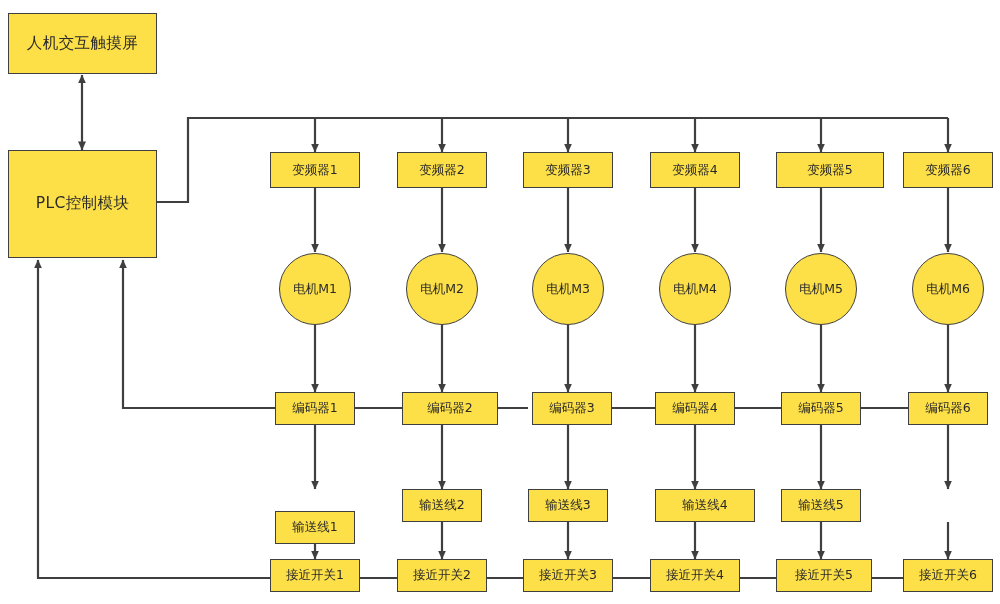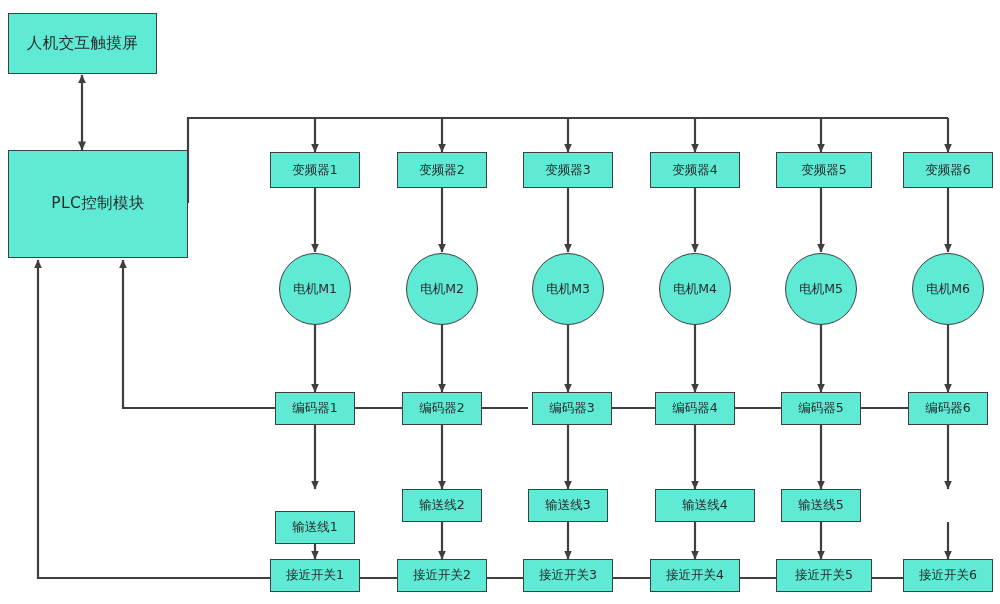--- a/index.html
+++ b/index.html
@@ -23,21 +23,21 @@
     top: 0;
     width: 1000px;
     height: 604px;
   }
   .node {
     position: absolute;
     box-sizing: border-box;
     display: flex;
     align-items: center;
     justify-content: center;
-    background: #5eead4;
+    background: #fde047;
     border: 1.6px solid #3f3f3f;
     color: #2a2a2a;
     text-align: center;
     line-height: 1.15;
     z-index: 2;
   }
   .node.rect { border-radius: 0; }
   .node.circle { border-radius: 50%; }
   .lbl { display: block; }
   .t-hmi   { font-size: 15.5px; letter-spacing: 0.4px; }
@@ -116,37 +116,37 @@
       <line x1="866" y1="578" x2="904" y2="578"></line>
 
       <path d="M270,578 L38,578 L38,260" marker-end="url(#ah)"></path>
     </g>
   </svg>
 
   <div class="node rect" style="left:8px; top:13px; width:149px; height:61px;">
     <span class="lbl t-hmi">人机交互触摸屏</span>
   </div>
 
-  <div class="node rect" style="left:8px; top:150px; width:180px; height:108px;">
+  <div class="node rect" style="left:8px; top:150px; width:149px; height:108px;">
     <span class="lbl t-plc">PLC控制模块</span>
   </div>
 
   <div class="node rect" style="left:270px; top:152px; width:90px; height:36px;">
     <span class="lbl t-unit">变频器1</span>
   </div>
   <div class="node rect" style="left:397px; top:152px; width:90px; height:36px;">
     <span class="lbl t-unit">变频器2</span>
   </div>
   <div class="node rect" style="left:523px; top:152px; width:90px; height:36px;">
     <span class="lbl t-unit">变频器3</span>
   </div>
   <div class="node rect" style="left:650px; top:152px; width:90px; height:36px;">
     <span class="lbl t-unit">变频器4</span>
   </div>
-  <div class="node rect" style="left:776px; top:152px; width:96px; height:36px;">
+  <div class="node rect" style="left:776px; top:152px; width:108px; height:36px;">
     <span class="lbl t-unit">变频器5</span>
   </div>
   <div class="node rect" style="left:903px; top:152px; width:90px; height:36px;">
     <span class="lbl t-unit">变频器6</span>
   </div>
 
   <div class="node circle" style="left:279px; top:253px; width:72px; height:72px;">
     <span class="lbl t-motor">电机M1</span>
   </div>
   <div class="node circle" style="left:406px; top:253px; width:72px; height:72px;">
@@ -161,21 +161,21 @@
   <div class="node circle" style="left:785px; top:253px; width:72px; height:72px;">
     <span class="lbl t-motor">电机M5</span>
   </div>
   <div class="node circle" style="left:912px; top:253px; width:72px; height:72px;">
     <span class="lbl t-motor">电机M6</span>
   </div>
 
   <div class="node rect" style="left:275px; top:392px; width:80px; height:33px;">
     <span class="lbl t-unit">编码器1</span>
   </div>
-  <div class="node rect" style="left:402px; top:392px; width:80px; height:33px;">
+  <div class="node rect" style="left:402px; top:392px; width:96px; height:33px;">
     <span class="lbl t-unit">编码器2</span>
   </div>
   <div class="node rect" style="left:532px; top:392px; width:80px; height:33px;">
     <span class="lbl t-unit">编码器3</span>
   </div>
   <div class="node rect" style="left:655px; top:392px; width:80px; height:33px;">
     <span class="lbl t-unit">编码器4</span>
   </div>
   <div class="node rect" style="left:781px; top:392px; width:80px; height:33px;">
     <span class="lbl t-unit">编码器5</span>

